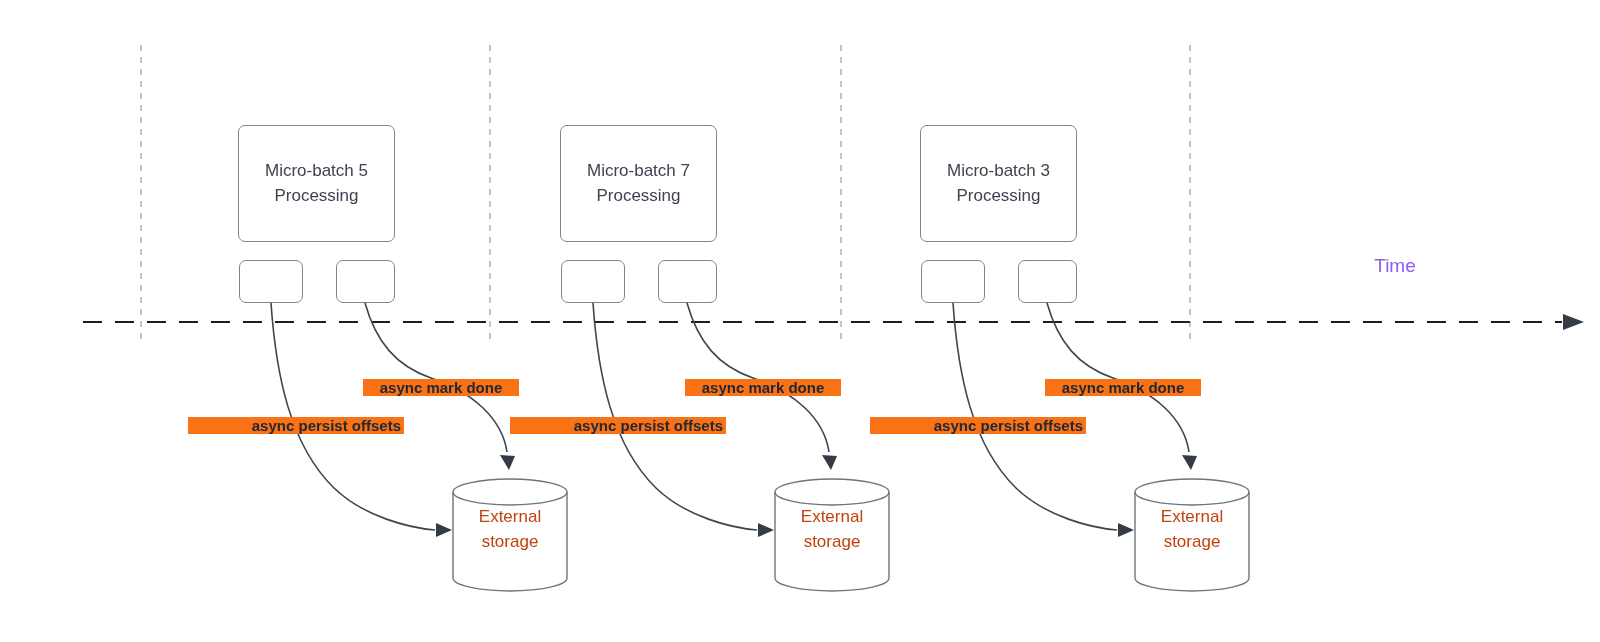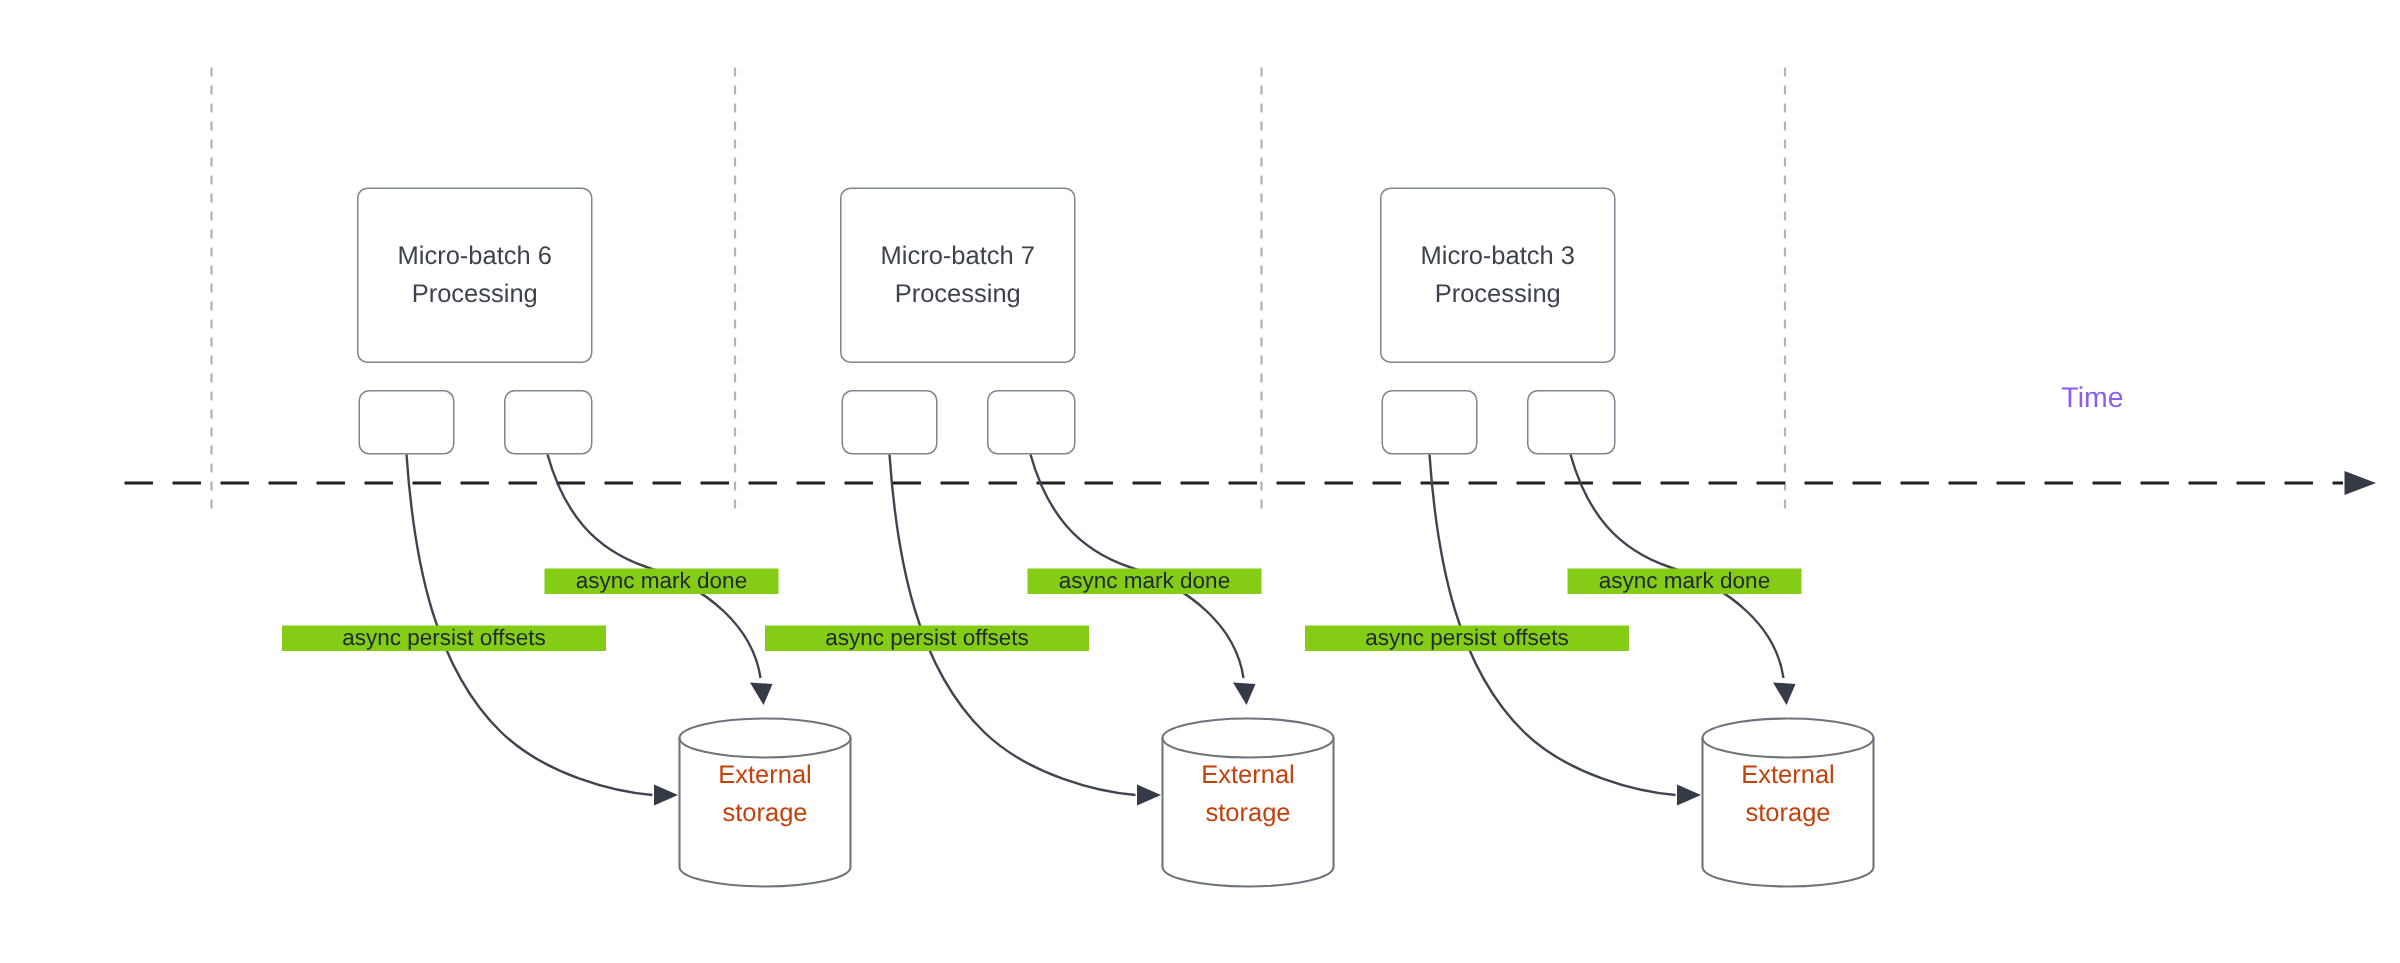--- a/index.html
+++ b/index.html
@@ -12,23 +12,23 @@
   .sec1{left:238px;} .sec2{left:560px;} .sec3{left:920px;}
   .proc-box{position:absolute;left:0;top:125px;width:157px;height:117px;
     border:1px solid #80858d;border-radius:7px;background:#ffffff;
     display:flex;align-items:center;justify-content:center;text-align:center;
     font-size:17px;line-height:1.45;color:#3d434e;box-sizing:border-box;}
   .mini-box{position:absolute;top:260px;height:43px;border:1px solid #80858d;
     border-radius:7px;background:#ffffff;box-sizing:border-box;}
   .mini-1{left:1px;width:64px;}
   .mini-2{left:98px;width:59px;}
   .arrows-svg{position:absolute;left:0;top:300px;overflow:visible;}
-  .flow-label{position:absolute;font-size:15px;font-weight:400;color:#222834;
-    text-align:center;background:#84cc16;padding:0 3px;white-space:nowrap;}
-  .label-persist{left:-50px;top:417px;width:210px;}
+  .flow-label{position:absolute;font-size:15px;font-weight:700;color:#222834;
+    text-align:center;background:#f97316;padding:0 3px;white-space:nowrap;}
+  .label-persist{left:-50px;top:417px;width:210px;text-align:right;}
   .label-done{left:125px;top:379px;width:150px;}
   .cyl-svg{position:absolute;left:214px;top:477px;}
   .cyl-text{position:absolute;left:214px;top:505px;width:116px;text-align:center;
     font-size:17px;line-height:1.45;color:#c2410c;}
 </style>
 </head>
 <body>
 
 <div class="canvas">
 
@@ -39,21 +39,21 @@
     <line x1="1190" y1="45" x2="1190" y2="345" stroke="#b0b3b8" stroke-width="1.5" stroke-dasharray="6 6"></line>
     <line x1="83" y1="322" x2="1562" y2="322" stroke="#1f1f1f" stroke-width="2" stroke-dasharray="19 13"></line>
     <polygon points="1584,322 1563,314 1563,330" fill="#343b47"></polygon>
   </svg>
 
   <div class="time-label">Time</div>
 
   <div class="section sec1">
     <div class="proc-box">
       <div>
-        <span>Micro-batch 6</span><br>
+        <span>Micro-batch 5</span><br>
         <span>Processing</span>
       </div>
     </div>
     <div class="mini-box mini-1"></div>
     <div class="mini-box mini-2"></div>
     <svg class="arrows-svg" width="300" height="300">
       <path d="M33,3 C38,75 52,145 96,188 C126,217 172,228 197,230" fill="none" stroke="#3f4550" stroke-width="1.6"></path>
       <polygon points="214,230 198,223 198,237" fill="#343b47"></polygon>
       <path d="M127,3 C138,42 158,66 193,78 C234,92 264,118 269,152" fill="none" stroke="#3f4550" stroke-width="1.6"></path>
       <polygon points="271,170 262,155 277,156" fill="#343b47"></polygon>

